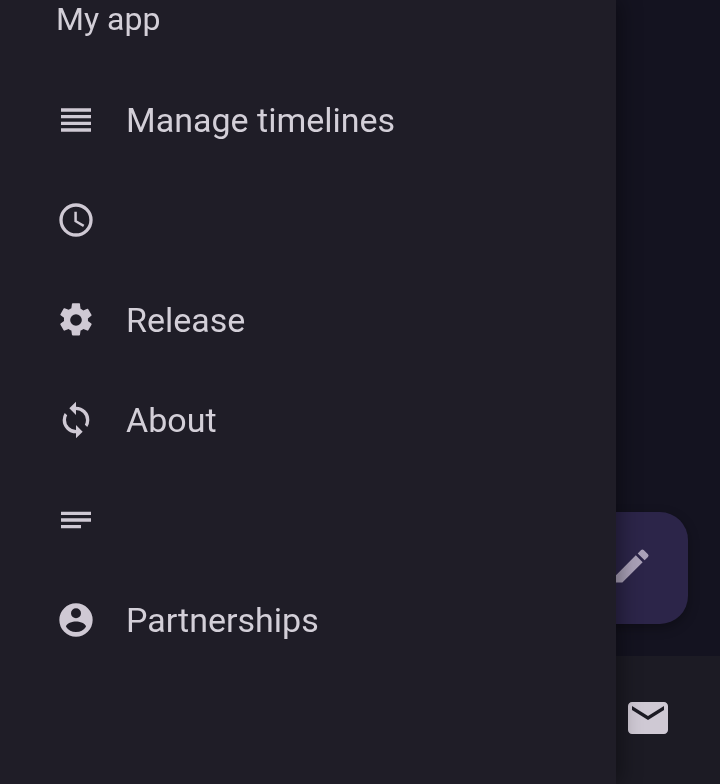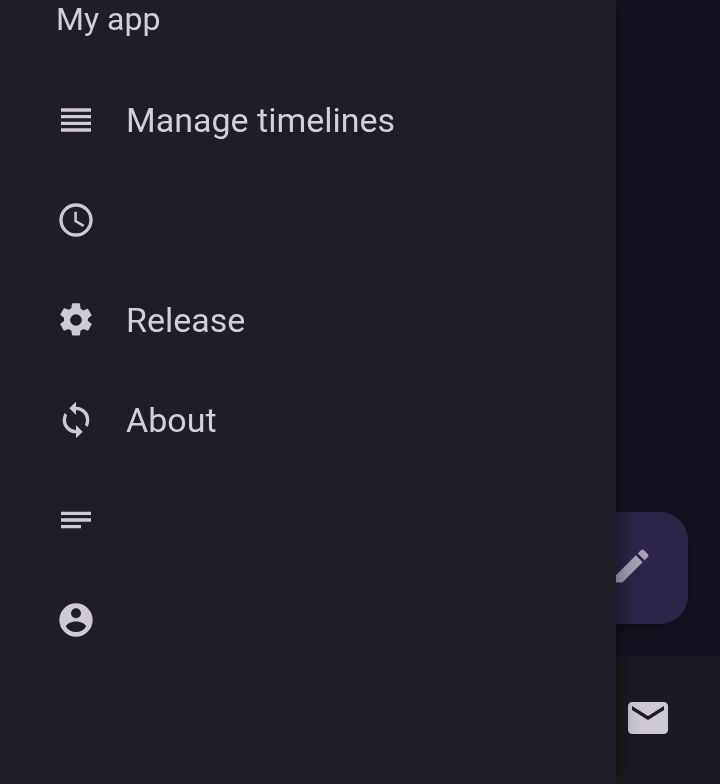--- a/index.html
+++ b/index.html
@@ -188,14 +188,15 @@
         </svg>
     </span>
   </div>
 
   <div class="menu-item">
     <span class="menu-icon">
       <svg viewBox="0 0 24 24">
           <path d="M12 2a10 10 0 1 0 0 20 10 10 0 0 0 0-20zm0 3a3 3 0 1 1 0 6 3 3 0 0 1 0-6zm0 14.2a7.2 7.2 0 0 1-6-3.22c.03-1.99 4-3.08 6-3.08s5.97 1.09 6 3.08a7.2 7.2 0 0 1-6 3.22z"></path>
         </svg>
     </span>
+    <span class="menu-label">Partnerships</span>
   </div>
 </div>
 
 </body></html>

